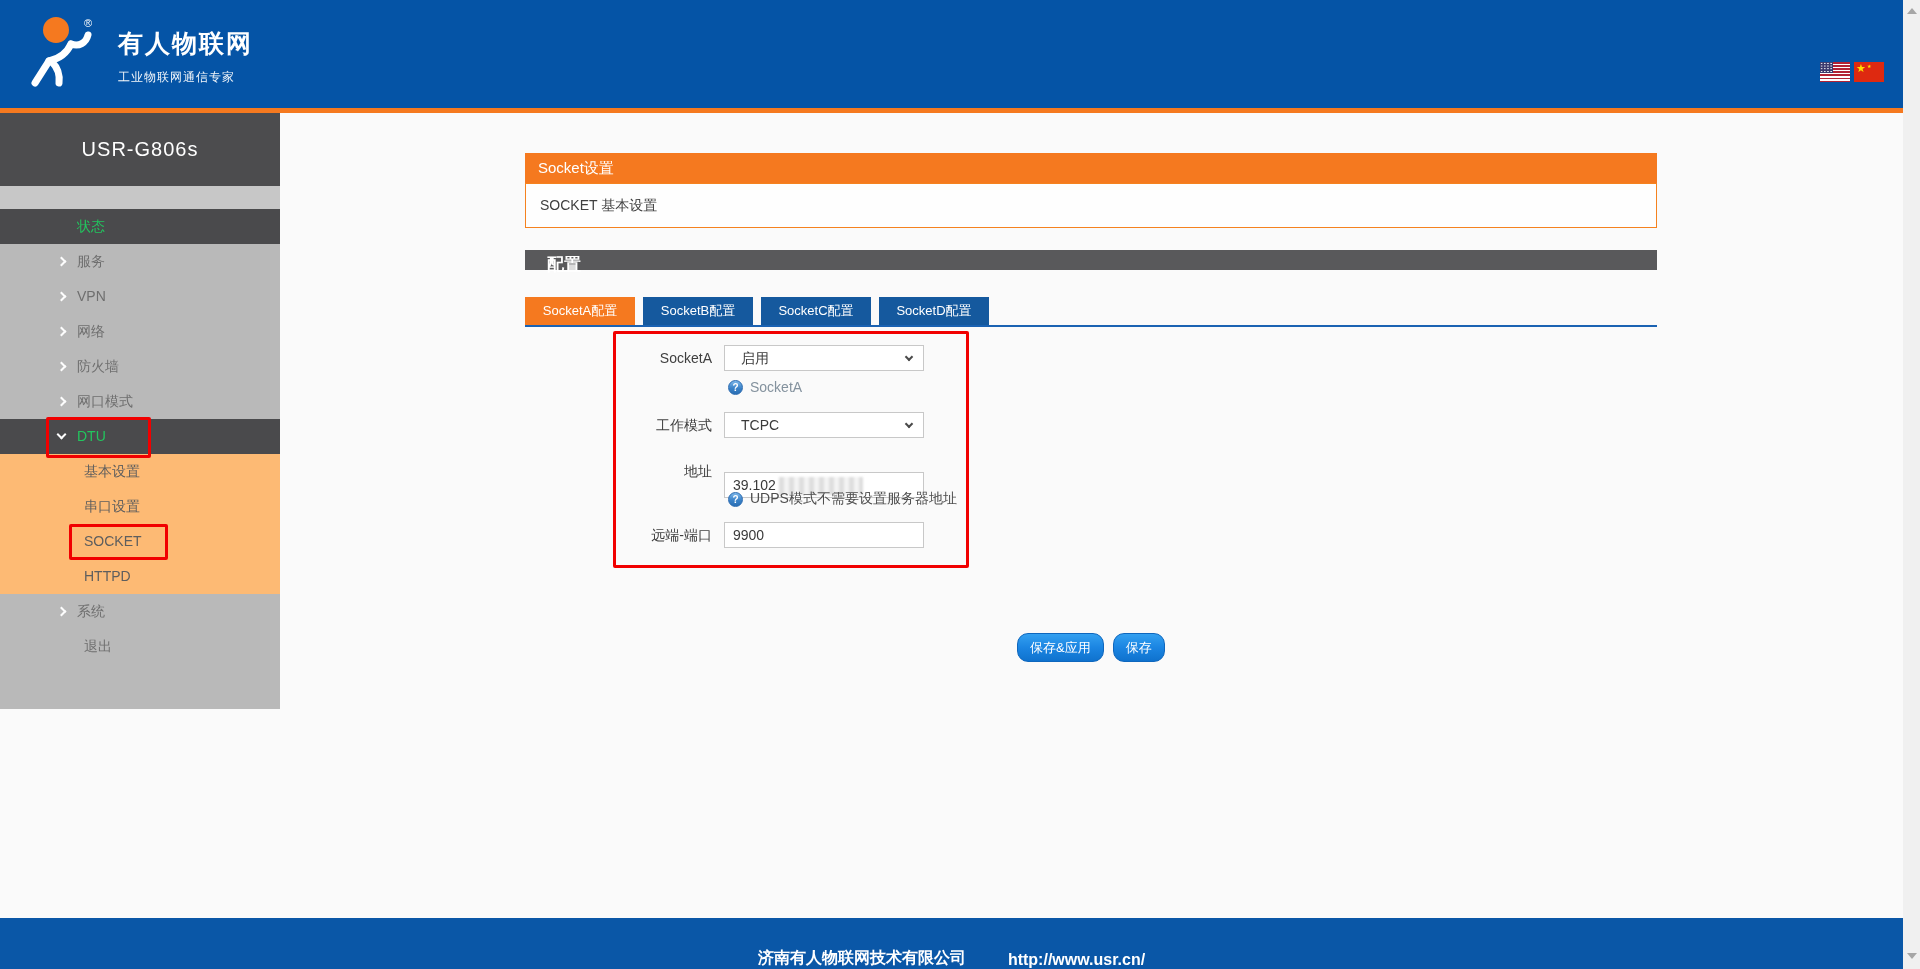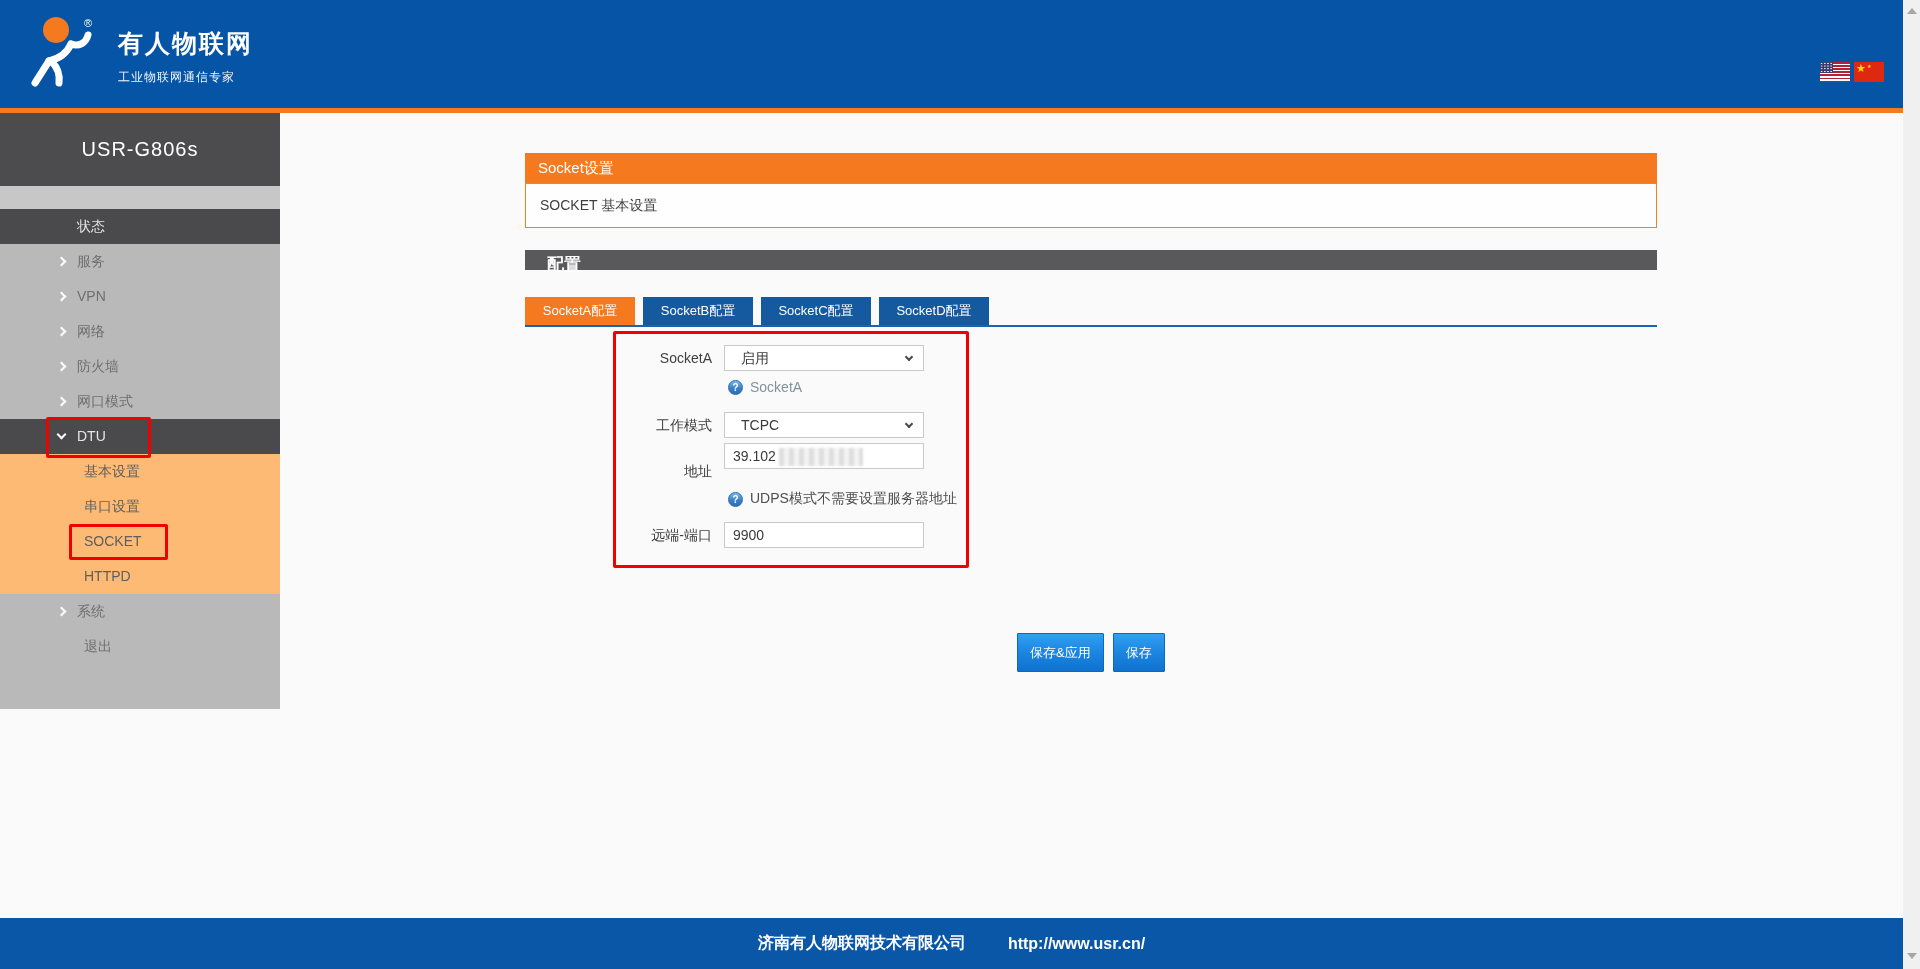--- a/index.html
+++ b/index.html
@@ -30,21 +30,21 @@
   .sb-up { top:8px; border-bottom:6px solid #a6a6a6; }
   .sb-down { top:953px; border-top:6px solid #a6a6a6; }
 
   
   .sidebar { position:absolute; left:0; top:113px; width:280px; height:596px; background:#b9b9b9; }
   .side-header { height:73px; background:#4c4c4e; color:#fff; font-size:20px; letter-spacing:1px;
       display:flex; align-items:center; justify-content:center; }
   .side-strip { height:23px; background:#c7c7c7; }
   .side-row { position:relative; height:35px; line-height:35px; font-size:14px; color:#6f6f6f; cursor:pointer; }
   .side-row .lbl { position:absolute; left:77px; }
-  .side-row.dark { background:#4a4a4c; color:#e5e5e5;text-align:center; }
+  .side-row.dark { background:#4a4a4c; color:#22c55e;text-align:center; }
   .side-row.sub { background:#fdba74; color:#5e5e5e; }
   .side-row.sub .lbl { left:84px; }
   .side-row.plain .lbl { left:84px; }
   .chev { position:absolute; left:58px; top:14px; width:7px; height:7px;
       border-right:2px solid #fdfdfd; border-bottom:2px solid #fdfdfd; }
   .chev.right { transform:rotate(-45deg); }
   .chev.down { top:12px; transform:rotate(45deg); }
 
   
   .anno { position:absolute; border:3px solid #f10000; border-radius:2px; pointer-events:none; z-index:5; }
@@ -80,27 +80,27 @@
                        repeating-linear-gradient(0deg,rgba(200,200,200,.5) 0 4px,rgba(245,245,245,.5) 4px 9px); }
   .help-row { position:absolute; left:203px; height:16px; display:flex; align-items:center; gap:7px; }
   .help-icon { width:15px; height:15px; border-radius:50%; flex:0 0 15px; cursor:pointer;
       background:linear-gradient(180deg,#7db8ea 0%,#3a82c9 55%,#2a6fb4 100%);
       border:1px solid #2a6ab0; color:#fff; font-size:10px; font-weight:bold;
       display:flex; align-items:center; justify-content:center; }
   .help-text1 { font-size:14px; color:#84929e; }
   .help-text2 { font-size:14px; color:#4e4e4e; }
 
   .btn-row { position:absolute; left:492px; top:480px; display:flex; gap:9px; }
-  .btn { height:39px; border:1px solid #0e67be; border-radius:1px; color:#fff; font-size:13px;
+  .btn { height:29px; border:1px solid #0e67be; border-radius:11px; color:#fff; font-size:13px;
       font-family:inherit; cursor:pointer; padding:0 12px;
       background:linear-gradient(180deg,#33a0f0 0%,#1b85e2 50%,#0f72ce 100%); }
 
   
   .footer { position:absolute; left:0; top:918px; width:1903px; height:51px; background:#0a57a7;
-      display:flex; align-items:center; justify-content:center; gap:42px;
+      display:flex; align-items:flex-end; justify-content:center; gap:42px;
       color:#fff; font-size:16px; font-weight:bold; }
   .footer .url { cursor:pointer; }
 </style>
 </head>
 <body>
 
 <div id="page">
 
   <div class="header">
     <div class="logo-wrap">
@@ -207,21 +207,21 @@
       <span class="help-text1">SocketA</span>
     </div>
 
     <div class="form-label" style="top:259px;">工作模式</div>
     <div class="field select" style="top:259px;">
       <span>TCPC</span>
       <span class="caret"></span>
     </div>
 
     <div class="form-label" style="top:305px;">地址</div>
-    <div class="field text-input" style="top:290px;">
+    <div class="field text-input" style="top:319px;">
       <span>39.102</span>
       <span class="redacted"></span>
     </div>
     <div class="help-row" style="top:338px;">
       <span class="help-icon">?</span>
       <span class="help-text2">UDPS模式不需要设置服务器地址</span>
     </div>
 
     <div class="form-label" style="top:369px;">远端-端口</div>
     <input class="field text-input" style="top: 369px;" value="9900">

